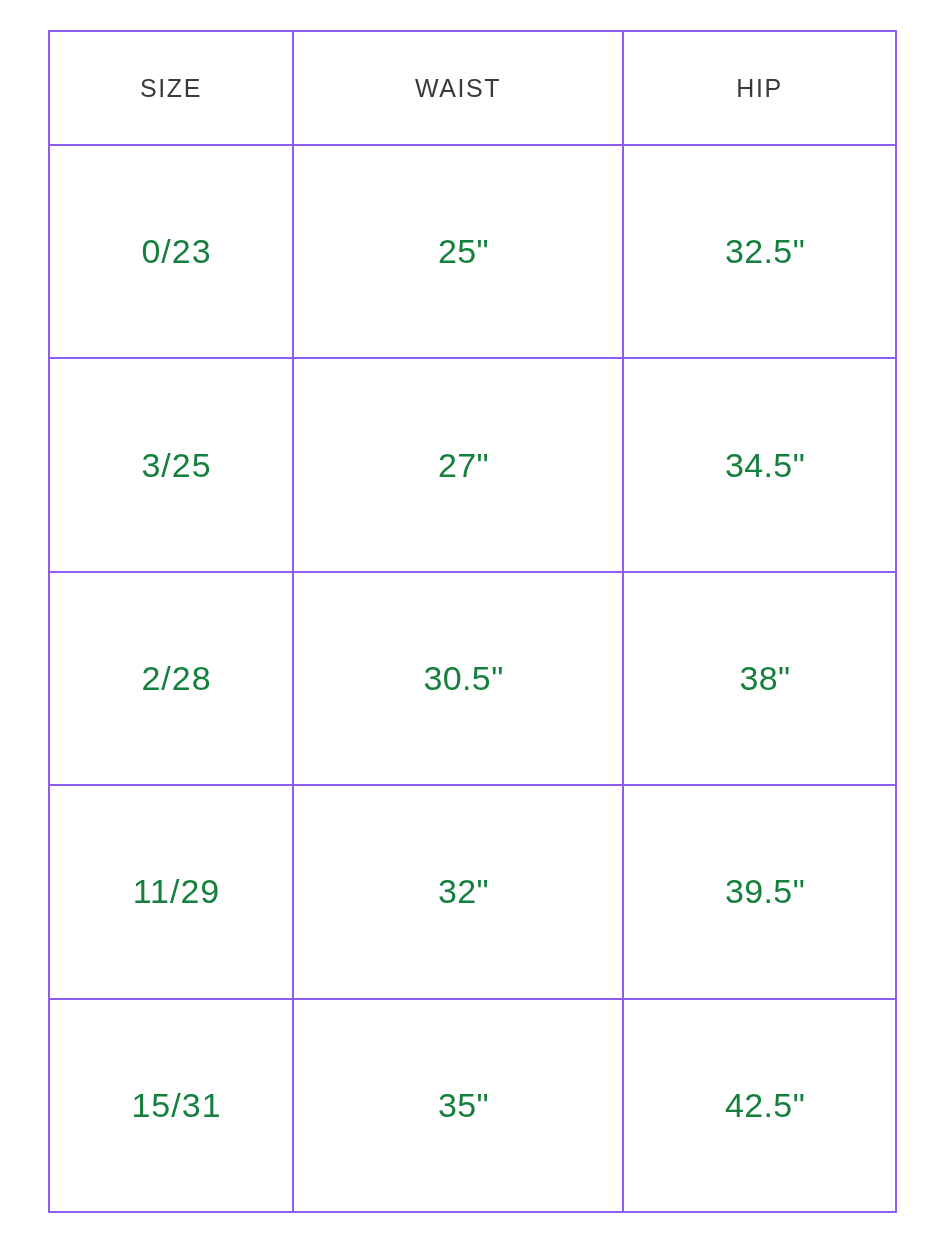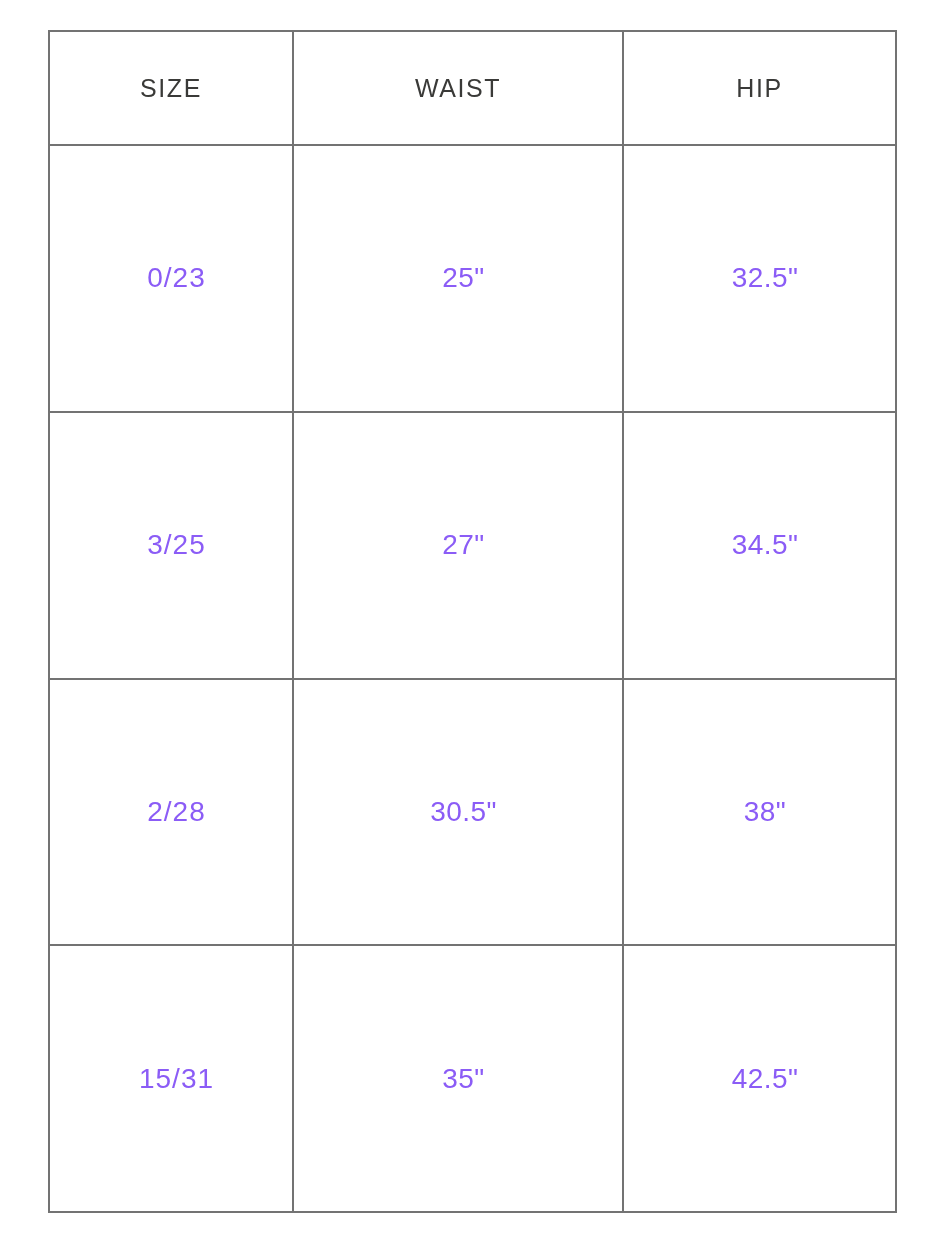--- a/index.html
+++ b/index.html
@@ -39,40 +39,40 @@
     table-layout: fixed;
     background: #ffffff;
   }
 
   table.size-table col.col-size { width: 244px; }
   table.size-table col.col-waist { width: 330px; }
   table.size-table col.col-hip { width: 273px; }
 
   table.size-table th,
   table.size-table td {
-    border: 2px solid #737373;
+    border: 2px solid #8b5cf6;
     text-align: center;
     vertical-align: middle;
     background: #ffffff;
     padding: 0;
     font-weight: 400;
   }
 
   table.size-table thead th {
     height: 112px;
     font-size: 25px;
     letter-spacing: 1.6px;
     color: #3a3a38;
   }
 
   table.size-table tbody td {
     height: 119px;
-    font-size: 28px;
+    font-size: 34px;
     letter-spacing: 0.4px;
-    color: #8b5cf6;
+    color: #15803d;
     padding-left: 11px;
   }
 
   table.size-table tbody td.cell-size {
     letter-spacing: 1px;
   }
 </style>
 </head>
 <body>
 
@@ -101,20 +101,25 @@
           <td class="cell-size">3/25</td>
           <td class="cell-waist">27"</td>
           <td class="cell-hip">34.5"</td>
         </tr>
         <tr>
           <td class="cell-size">2/28</td>
           <td class="cell-waist">30.5"</td>
           <td class="cell-hip">38"</td>
         </tr>
         <tr>
+          <td class="cell-size">11/29</td>
+          <td class="cell-waist">32"</td>
+          <td class="cell-hip">39.5"</td>
+        </tr>
+        <tr>
           <td class="cell-size">15/31</td>
           <td class="cell-waist">35"</td>
           <td class="cell-hip">42.5"</td>
         </tr>
       </tbody>
     </table>
   </div>
 </div>
 
 </body></html>

